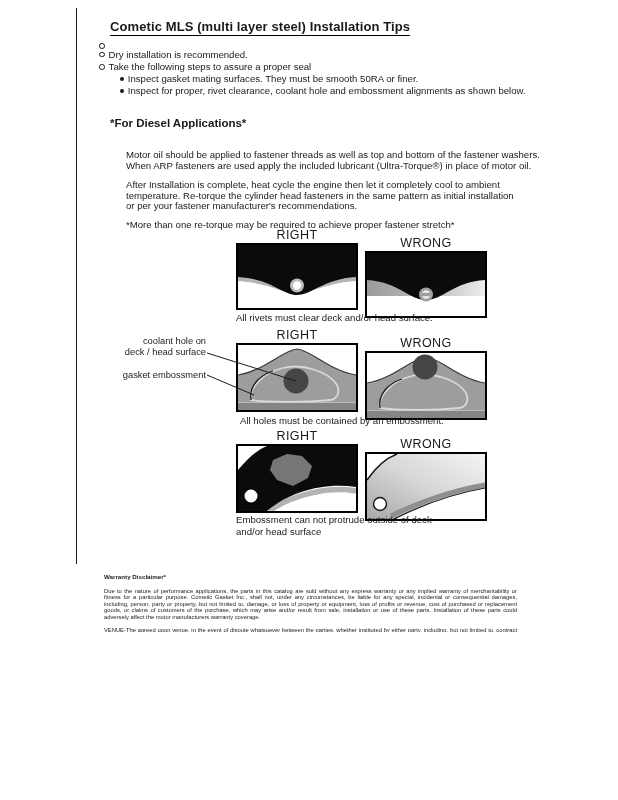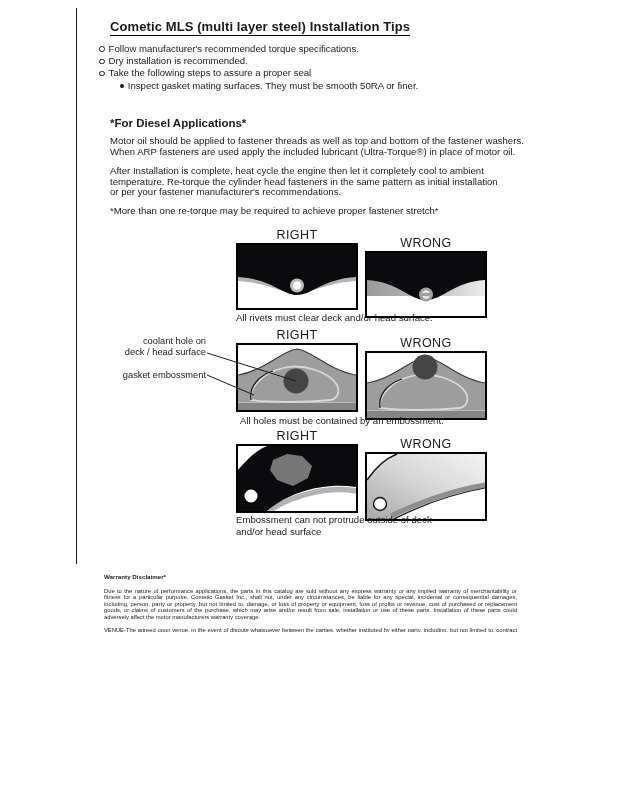--- a/index.html
+++ b/index.html
@@ -11,21 +11,21 @@
   .title { position:absolute; left:110px; top:19px; font-size:13px; font-weight:bold;
            letter-spacing:.1px; border-bottom:1.5px solid #000; padding-bottom:1px; }
 
   .tips { position:absolute; left:99px; top:43px; font-size:9.6px; line-height:12.2px; white-space:nowrap; }
   .b { display:flex; }
   .om { width:3.6px; height:3.6px; border:1px solid #1a1a1a; border-radius:50%; margin-right:4px; flex:none; align-self:center; }
   .fm { width:3.8px; height:3.8px; background:#1a1a1a; border-radius:50%; margin-right:4px; flex:none; align-self:center; }
   .sub { margin-left:21px; }
 
   .dh  { position:absolute; left:110px; top:117px; font-size:11.5px; font-weight:bold; }
-  .dp  { position:absolute; left:110px; width:474px; font-size:9.6px; line-height:10.6px; white-space:pre-line; }
+  .dp  { position:absolute; left:126px; width:474px; font-size:9.6px; line-height:10.6px; white-space:pre-line;margin-top:14px; }
   .dp1 { top:136px; } .dp2 { top:166px; } .dp3 { top:206px; }
 
   .dlabel { position:absolute; width:122px; text-align:center; font-size:12.5px; font-weight:normal; letter-spacing:.4px; }
   .lb1 { top:228px; } .lb2 { top:328px; } .lb3 { top:429px; }
   .colL { left:236px; } .colR { left:365px;margin-top:8px; }
 
   .dbox { position:absolute; width:122px; border:2px solid #000; background:#fff; box-sizing:border-box; }
   .bx1 { top:243px; height:67px; } .bx2 { top:343px; height:69px; } .bx3 { top:444px; height:69px; }
   .dbox svg { display:block; width:100%; height:100%; }
 
@@ -48,33 +48,36 @@
 
 <div class="page">
 
   <div class="lrule"></div>
 
   <div class="title">Cometic MLS (multi layer steel) Installation Tips</div>
 
   <div class="tips">
     <div class="b">
         <span class="om"></span>
-        <span>Follow manufacturer's recommended torque specifications.</span>
       </div>
     <div class="b">
         <span class="om"></span>
         <span>Dry installation is recommended.</span>
       </div>
     <div class="b">
         <span class="om"></span>
         <span>Take the following steps to assure a proper seal</span>
       </div>
     <div class="b sub">
         <span class="fm"></span>
         <span>Inspect gasket mating surfaces.  They must be smooth 50RA or finer.</span>
+      </div>
+    <div class="b sub">
+        <span class="fm"></span>
+        <span>Inspect for proper, rivet clearance, coolant hole and embossment alignments as shown below.</span>
       </div>
   </div>
 
   <div class="dh">*For Diesel Applications*</div>
   <div class="dp dp1">Motor oil should be applied to fastener threads as well as top and bottom of the fastener washers.
 When ARP fasteners are used apply the included lubricant (Ultra-Torque®) in place of motor oil.</div>
   <div class="dp dp3">*More than one re-torque may be required to achieve proper fastener stretch*</div>
   <div class="dp dp2">After Installation is complete, heat cycle the engine then let it completely cool to ambient
 temperature. Re-torque the cylinder head fasteners in the same pattern as initial installation
 or per your fastener manufacturer's recommendations.</div>

